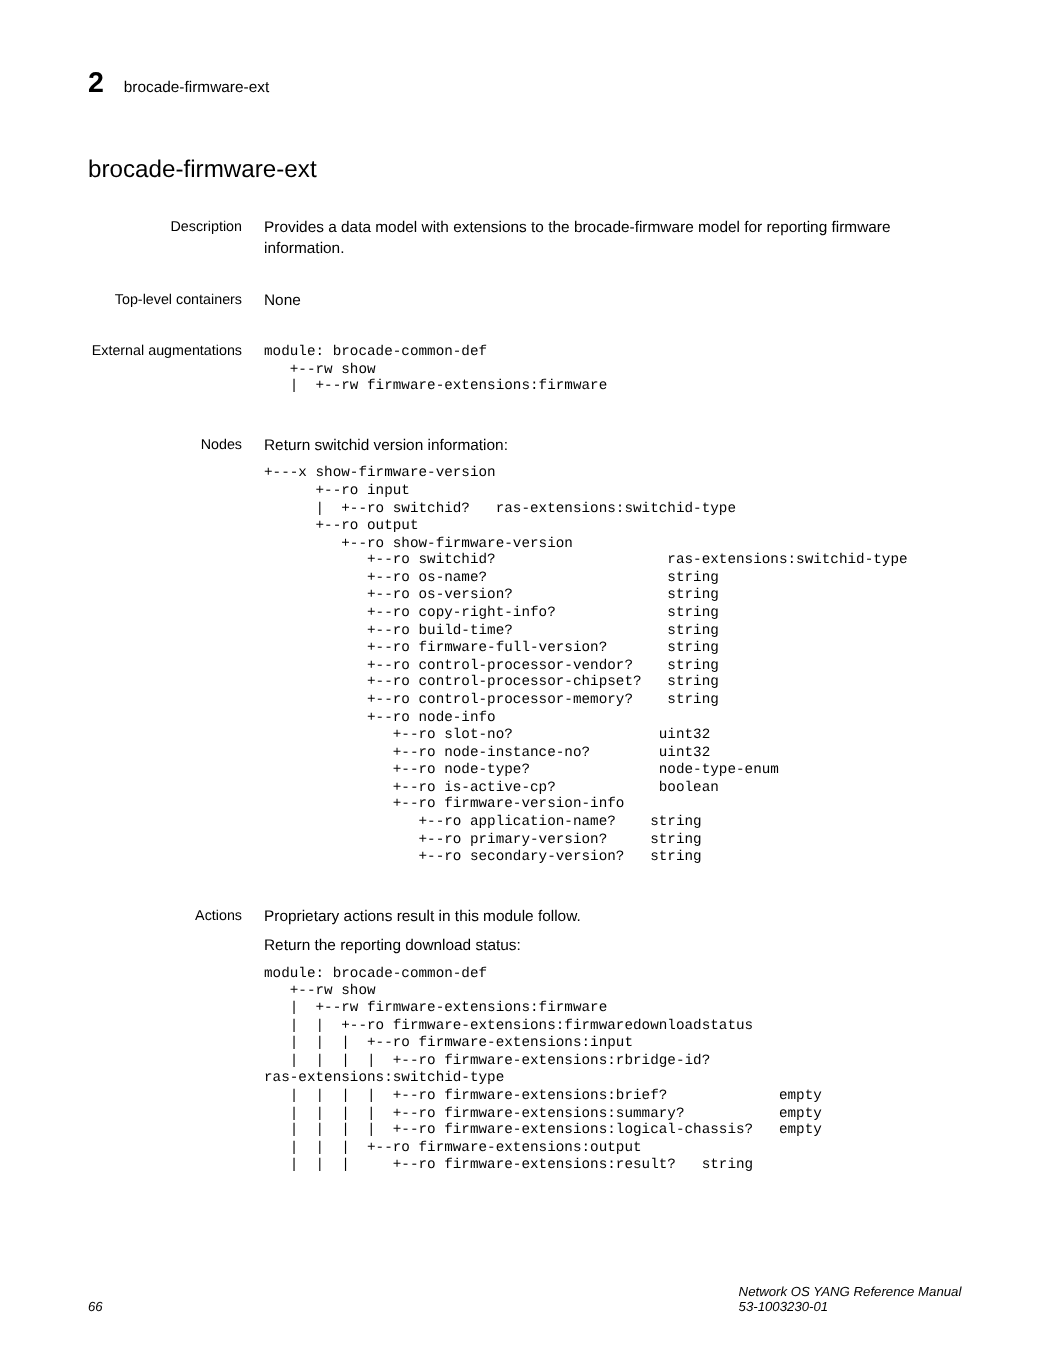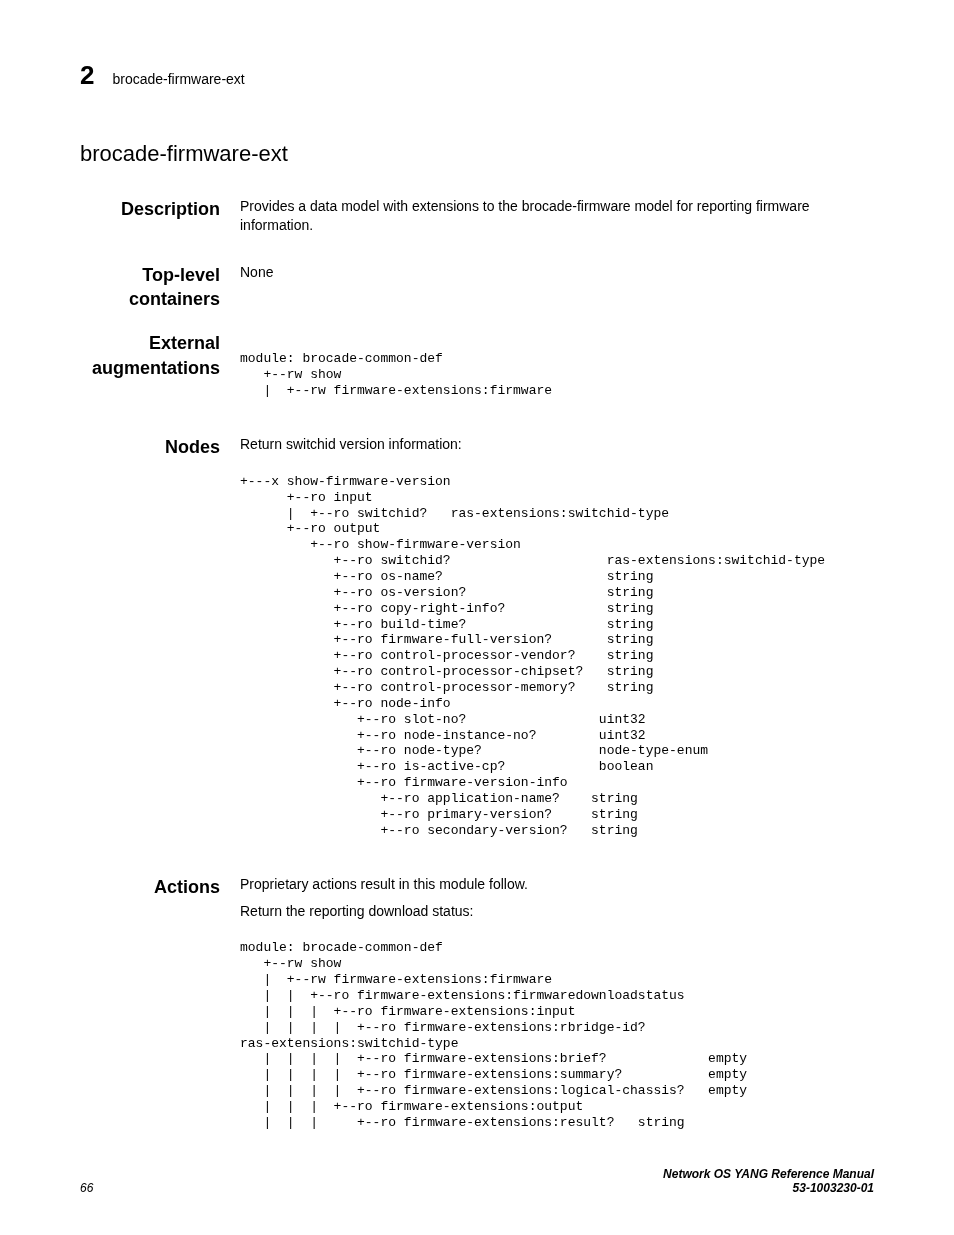--- a/index.html
+++ b/index.html
@@ -33,54 +33,52 @@
     margin-bottom: 30px;
   }
   .entry {
     display: flex;
     margin-bottom: 20px;
   }
   .label-col {
     width: 140px;
     flex-shrink: 0;
     text-align: right;
-    font-weight: bold;
-    font-size: 18px;
+    font-weight: normal;
+    font-size: 13px;
     padding-right: 20px;
     line-height: 1.35;
   }
   .content-col {
     flex: 1;
     font-size: 14px;
     line-height: 1.35;
   }
   .content-col p {
     margin: 0 0 8px 0;
   }
   pre {
     font-family: "Courier New", Courier, monospace;
     font-size: 13px;
     line-height: 1.22;
-    margin: 20px 0 16px 0;
+    margin: 2px 0 16px 0;
     white-space: pre;
   }
   .footer {
     position: absolute;
     bottom: 40px;
     left: 80px;
     right: 80px;
     display: flex;
     justify-content: space-between;
     align-items: flex-end;
     font-size: 12px;
     font-style: italic;
   }
   .footer-right {
-    text-align: right;
-    font-weight: bold;
   }
 </style>
 </head>
 <body>
 
 <div class="page">
   <div class="header-row">
     <span class="chapter-num">2</span>
     <span class="header-title">brocade-firmware-ext</span>
   </div>

